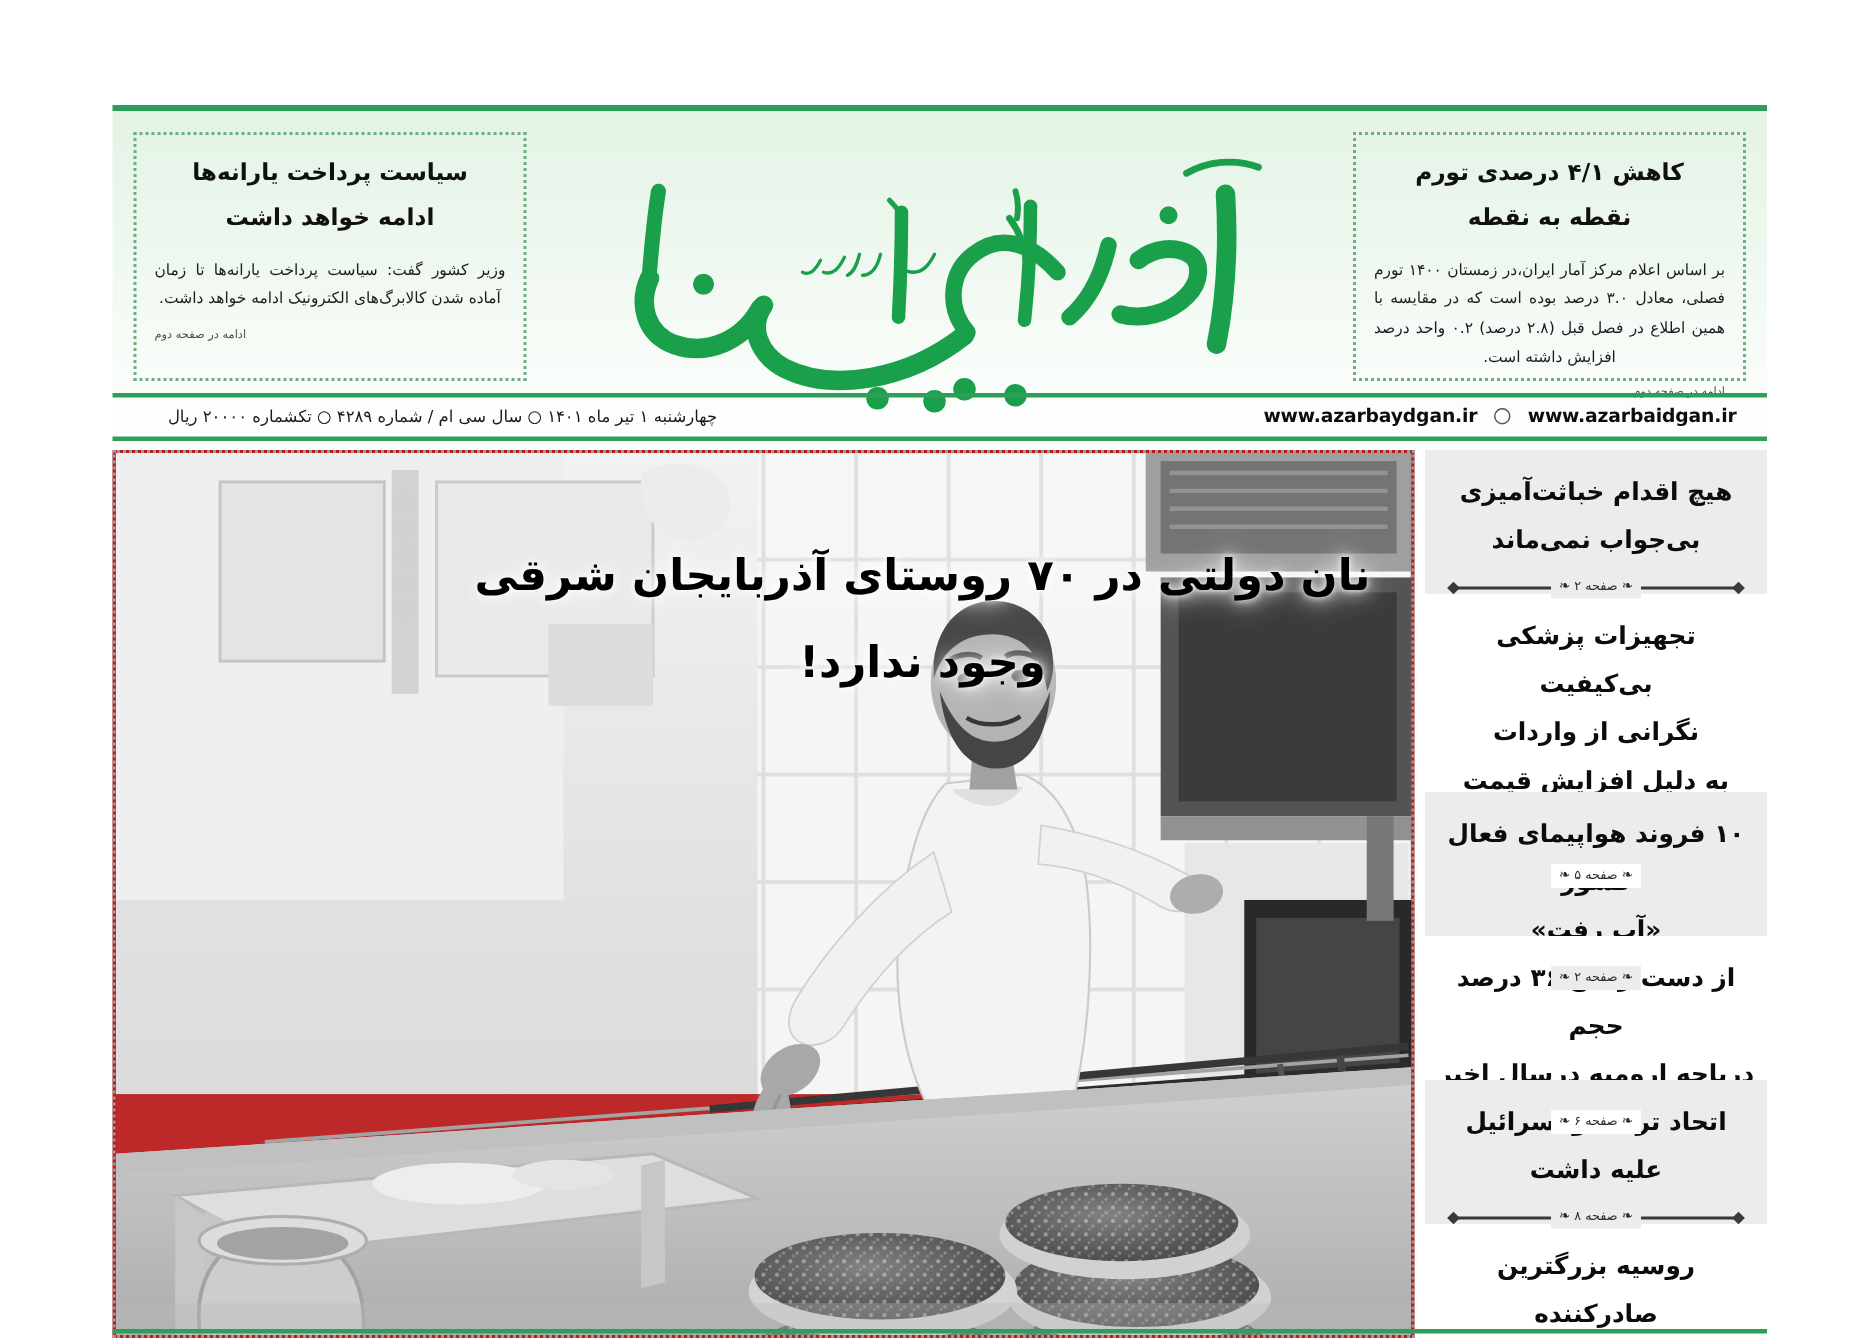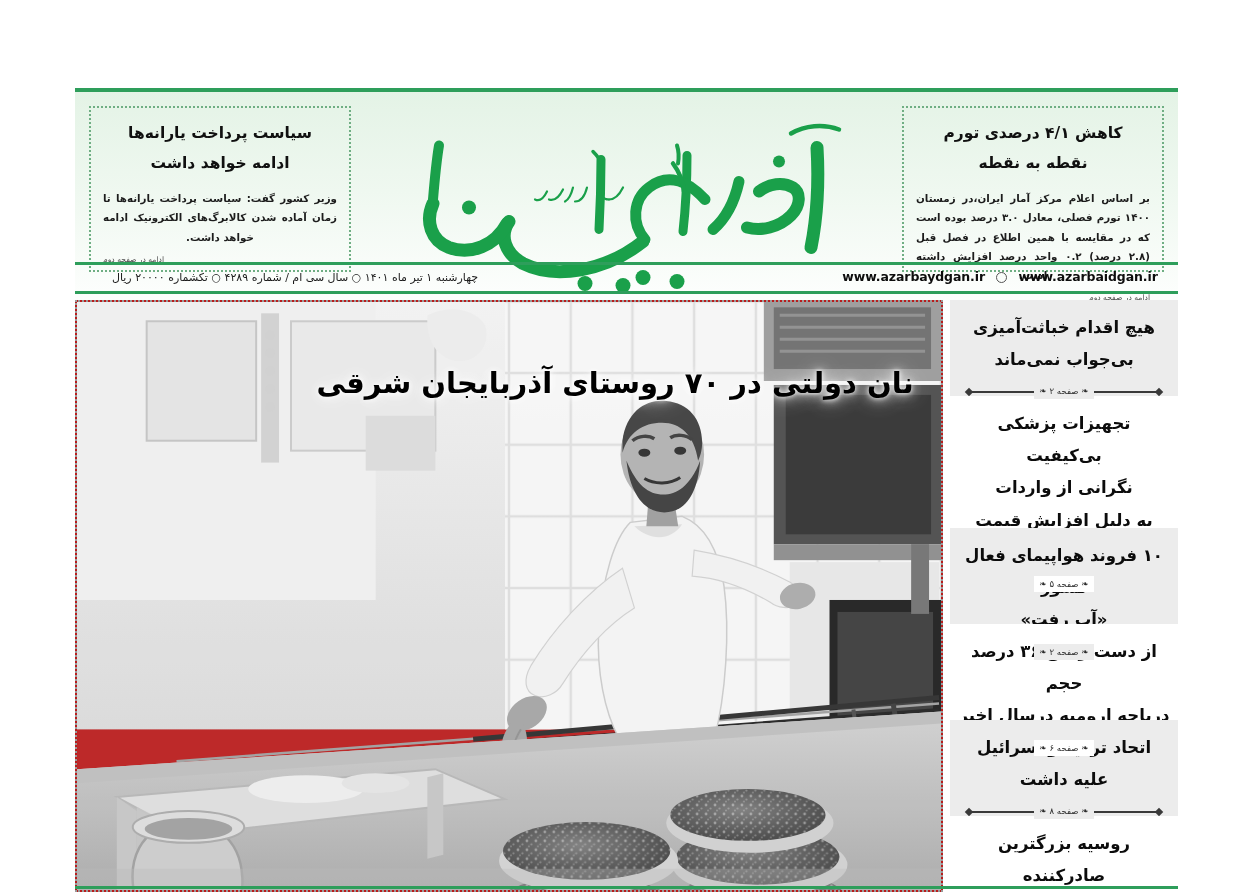--- a/index.html
+++ b/index.html
@@ -21,21 +21,21 @@
     left: 0; top: 0;
     width: 1250px;
     height: 892px;
     background: #ffffff;
   }
 
   
   .masthead {
     position: absolute;
     left: 75px;
-    top: 88px;
+    top: 70px;
     width: 1103px;
     height: 225px;
     background: linear-gradient(180deg,#e4f3e6 0%, #eff8f0 45%, #ffffff 100%);
     border-top: 4px solid #2e9e5b;
     box-sizing: border-box;
   }
   .masthead-inner {
     position: relative;
     width: 100%;
     height: 100%;
@@ -67,21 +67,21 @@
   .promo-title .ln { display: block; }
 
   .promo-body {
     margin-top: 11px;
     font-size: 10.3px;
     line-height: 1.85;
     color: #1c1c1c;
     text-align: justify;
     text-align-last: center;
     direction: rtl;
-    font-weight: bold;
+    font-weight: normal;
     letter-spacing: 0.6px;
   }
   .promo-more {
     margin-top: 8px;
     font-size: 7.6px;
     color: #4a4a4a;
     text-align: left;
     direction: rtl;
     letter-spacing: .4px;
   }
@@ -517,20 +517,21 @@
           </g>
 
           <rect x="0" y="570" width="868" height="22" fill="#b6b6b6" opacity=".35"></rect>
 
           <rect x="0" y="0" width="868" height="592" fill="#ffffff" opacity=".06"></rect>
         </svg>
       </div>
 
       <div class="photo-headline">
         <span class="ln">نان دولتی در ۷۰ روستای آذربایجان شرقی</span>
+        <span class="ln">وجود ندارد!</span>
       </div>
 
     </div>
 
     <div class="side-col">
 
       <div class="side-item shade" style="height:96px;">
         <div class="side-title">
           <span class="ln">هیچ اقدام خباثت‌آمیزی</span>
           <span class="ln">بی‌جواب نمی‌ماند</span>

